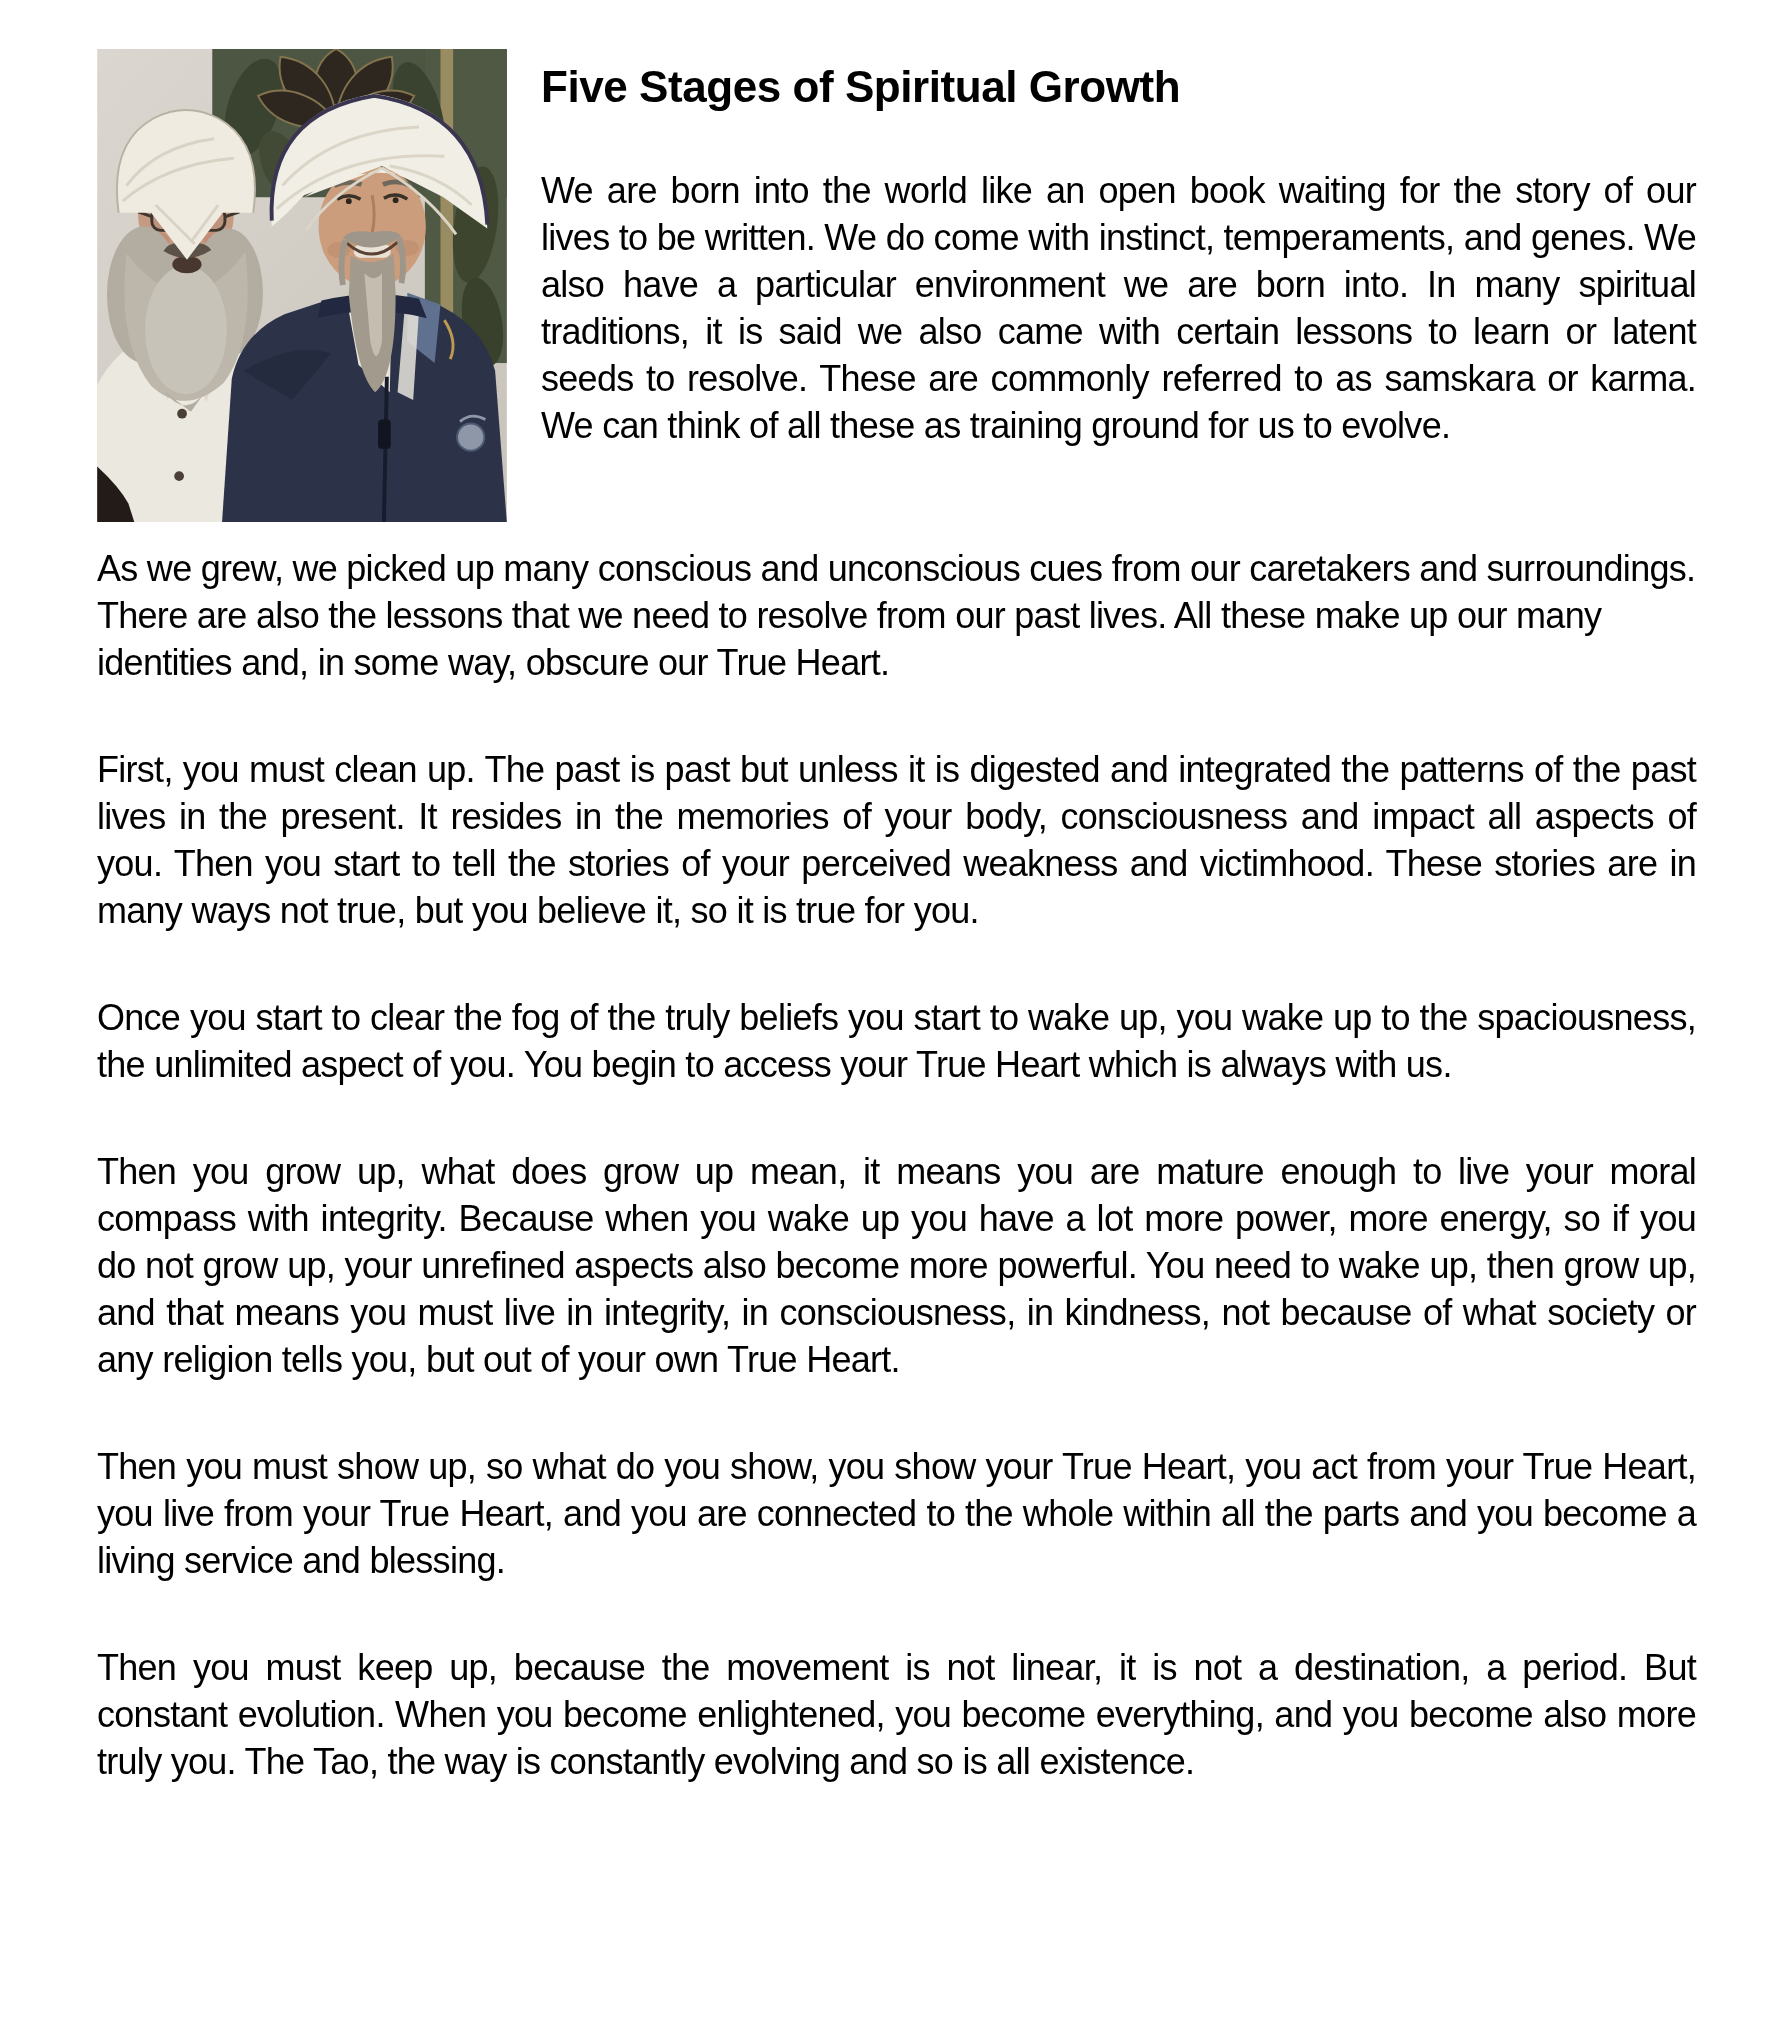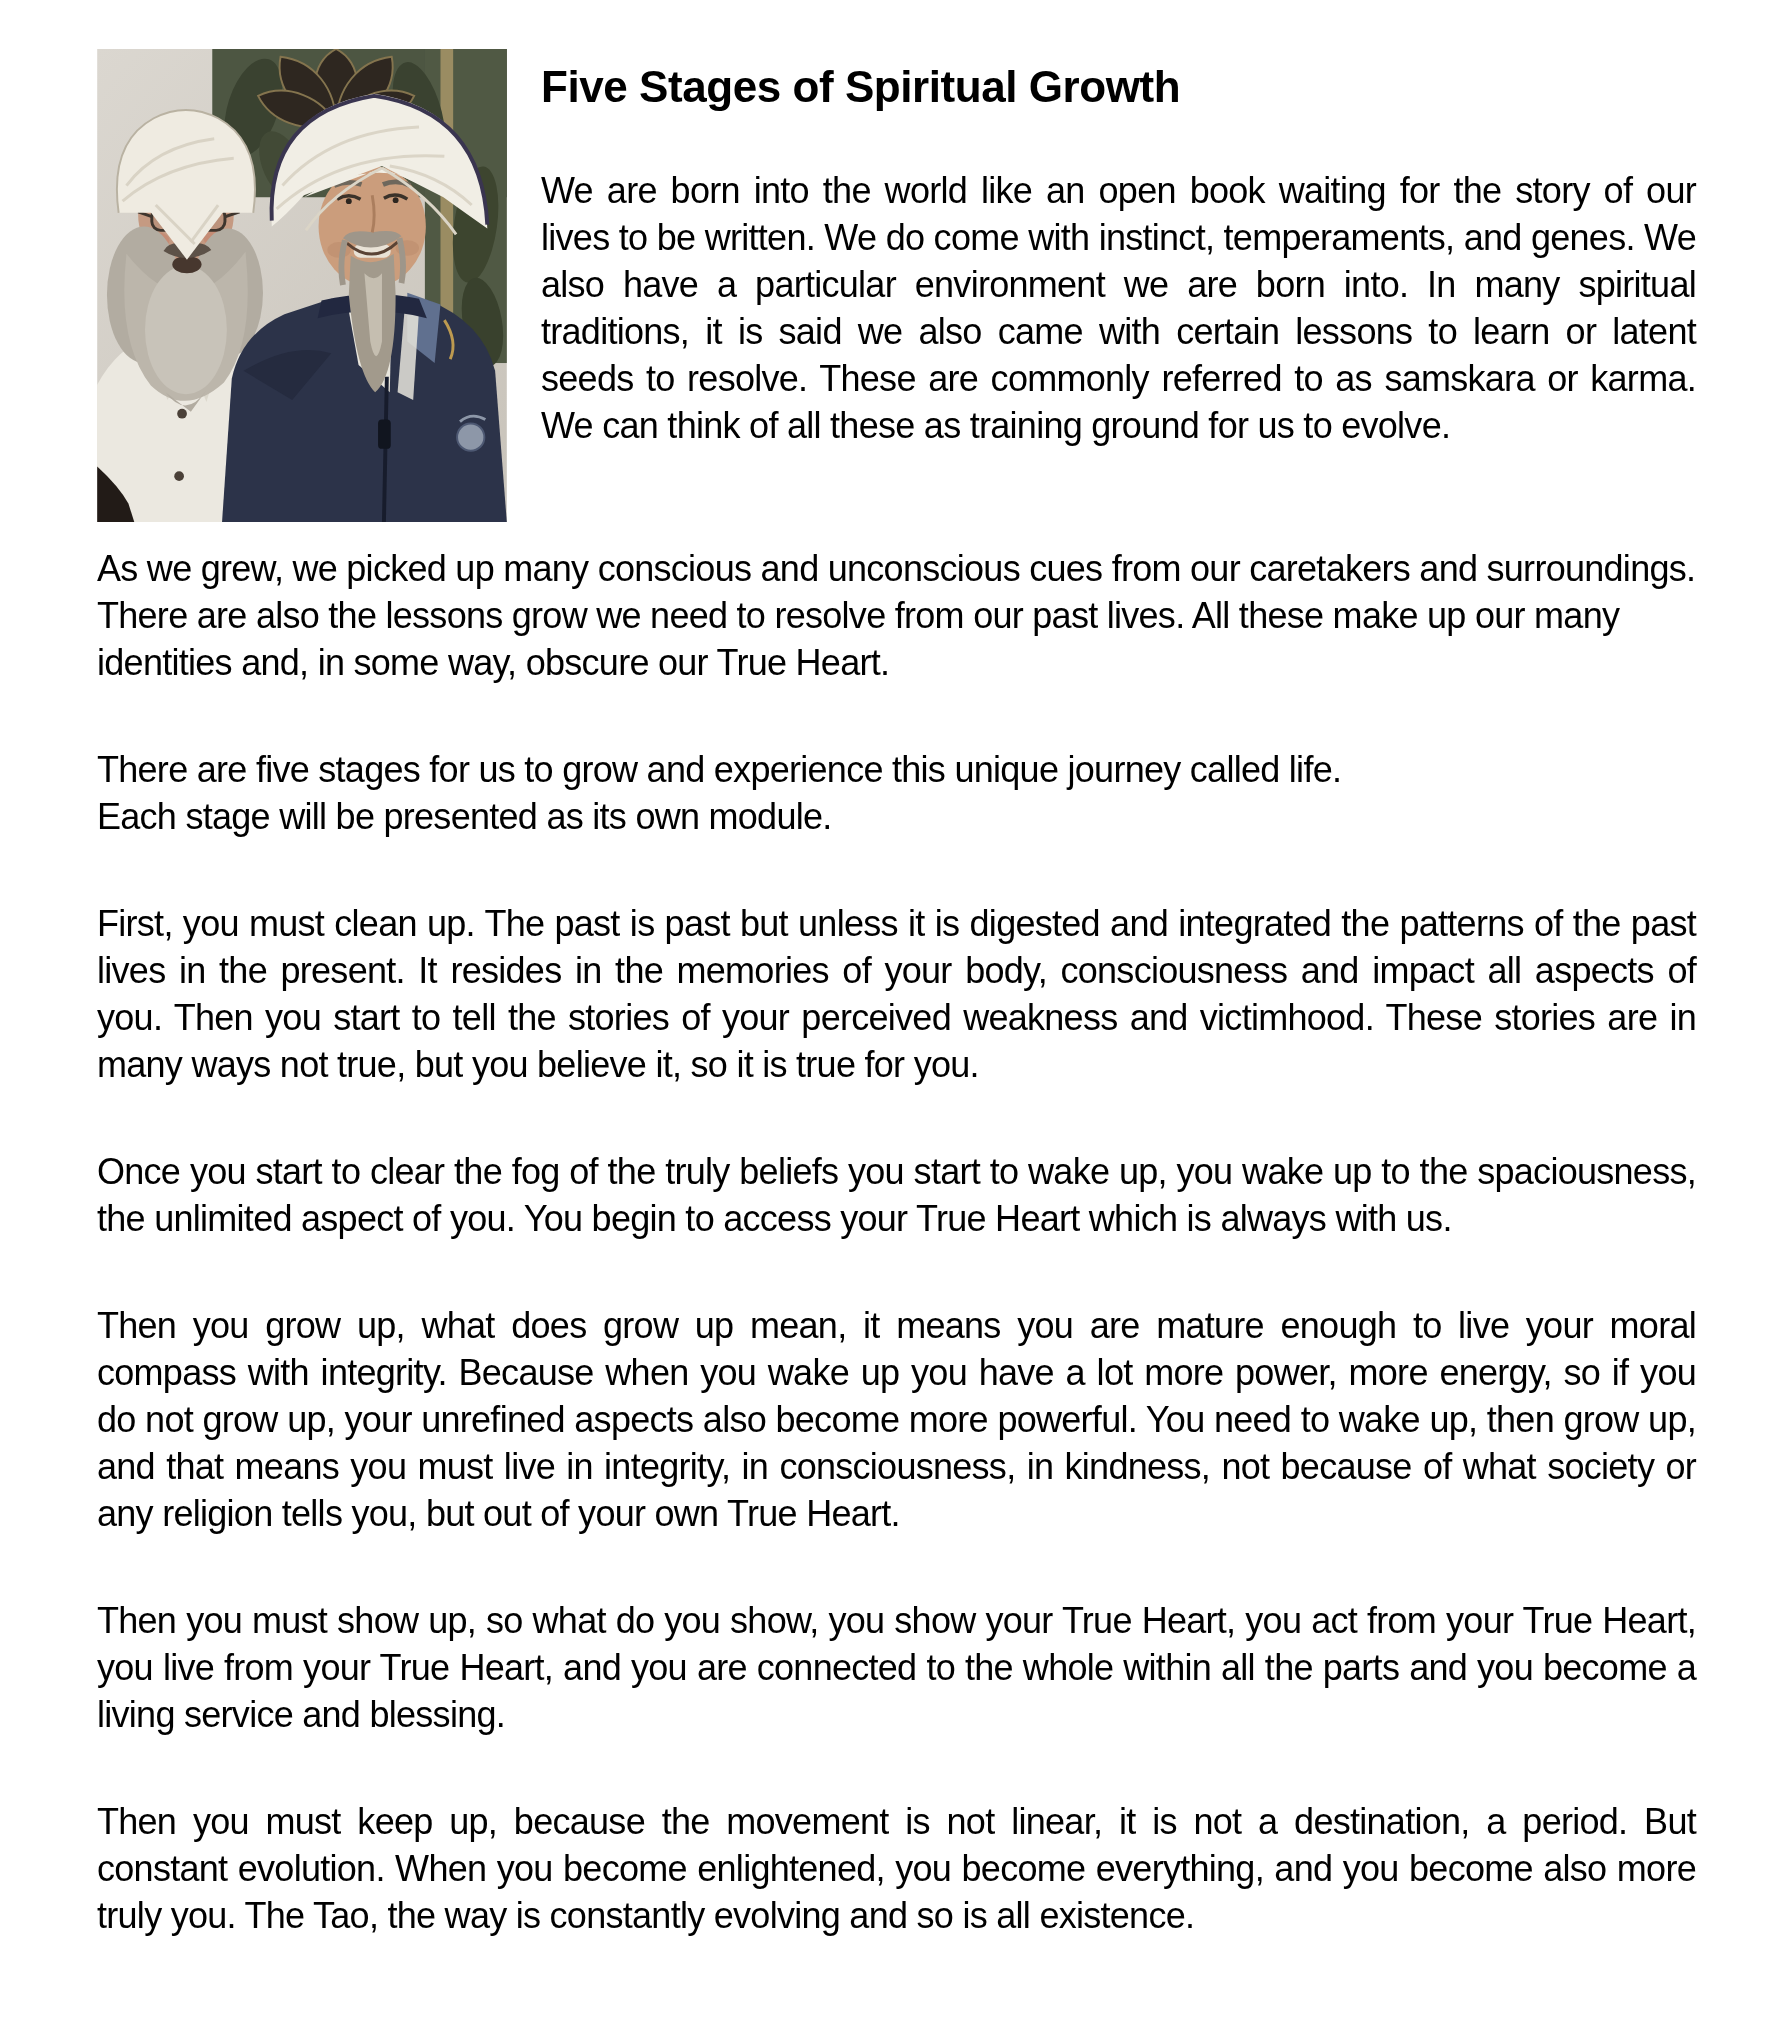--- a/index.html
+++ b/index.html
@@ -179,24 +179,22 @@
       <g>
         <path d="M 0,428 Q 22,448 32,466 L 38,485 L 0,485 Z" fill="#221b17"></path>
       </g>
     </svg>
   </figure>
 
   <h1 class="doc-title">Five Stages of Spiritual Growth</h1>
 
   <p class="para justify">We are born into the world like an open book waiting for the story of our lives to be written. We do come with instinct, temperaments, and genes. We also have a particular environment we are born into. In many spiritual traditions, it is said we also came with certain lessons to learn or latent seeds to resolve. These are commonly referred to as samskara or karma. We can think of all these as training ground for us to evolve.</p>
 
-  <p class="para left clear">As we grew, we picked up many conscious and unconscious cues from our caretakers and surroundings. There are also the lessons grow we need to resolve from our past lives. All these make up our many identities and, in some way, obscure our True Heart.</p>
-
-  <p class="para left preline">There are five stages for us to grow and experience this unique journey called life.
-Each stage will be presented as its own module.</p>
+  <p class="para left clear">As we grew, we picked up many conscious and unconscious cues from our caretakers and surroundings. There are also the lessons that we need to resolve from our past lives. All these make up our many identities and, in some way, obscure our True Heart.</p>
+
 
   <p class="para justify">First, you must clean up. The past is past but unless it is digested and integrated the patterns of the past lives in the present. It resides in the memories of your body, consciousness and impact all aspects of you. Then you start to tell the stories of your perceived weakness and victimhood. These stories are in many ways not true, but you believe it, so it is true for you.</p>
 
   <p class="para justify">Once you start to clear the fog of the truly beliefs you start to wake up, you wake up to the spaciousness, the unlimited aspect of you. You begin to access your True Heart which is always with us.</p>
 
   <p class="para justify">Then you grow up, what does grow up mean, it means you are mature enough to live your moral compass with integrity. Because when you wake up you have a lot more power, more energy, so if you do not grow up, your unrefined aspects also become more powerful. You need to wake up, then grow up, and that means you must live in integrity, in consciousness, in kindness, not because of what society or any religion tells you, but out of your own True Heart.</p>
 
   <p class="para justify">Then you must show up, so what do you show, you show your True Heart, you act from your True Heart, you live from your True Heart, and you are connected to the whole within all the parts and you become a living service and blessing.</p>
 
   <p class="para justify">Then you must keep up, because the movement is not linear, it is not a destination, a period. But constant evolution. When you become enlightened, you become everything, and you become also more truly you. The Tao, the way is constantly evolving and so is all existence.</p>

